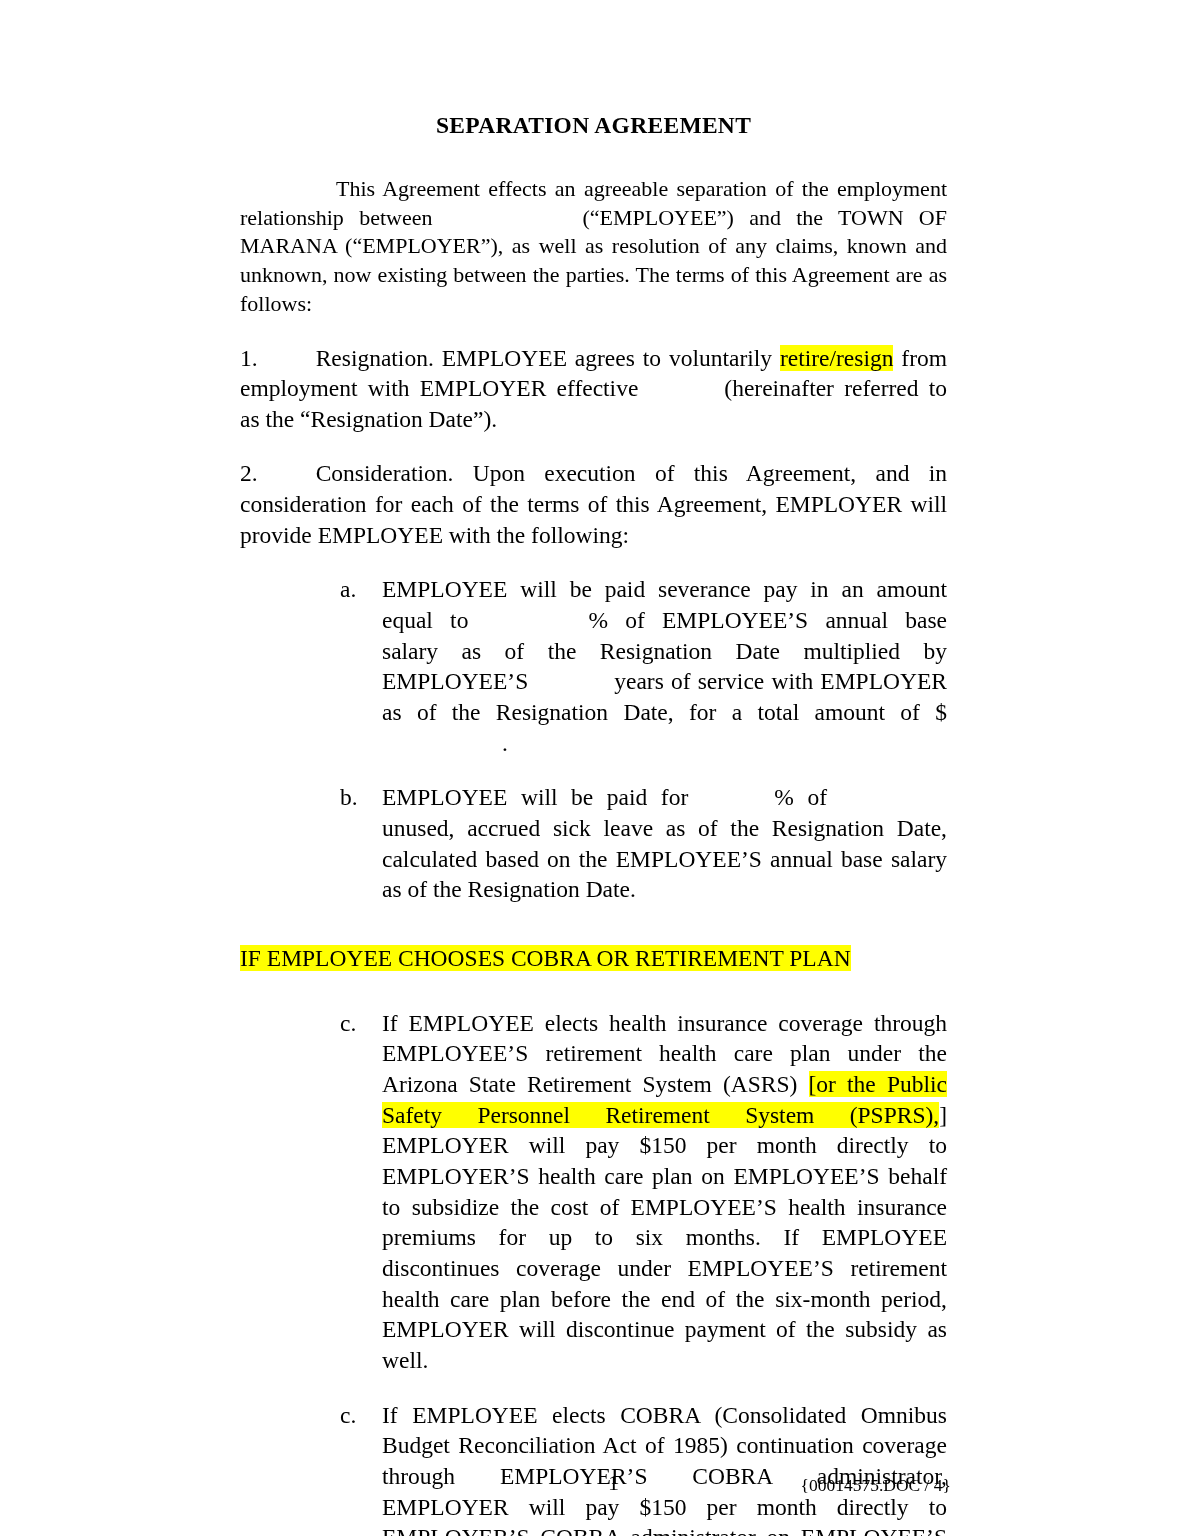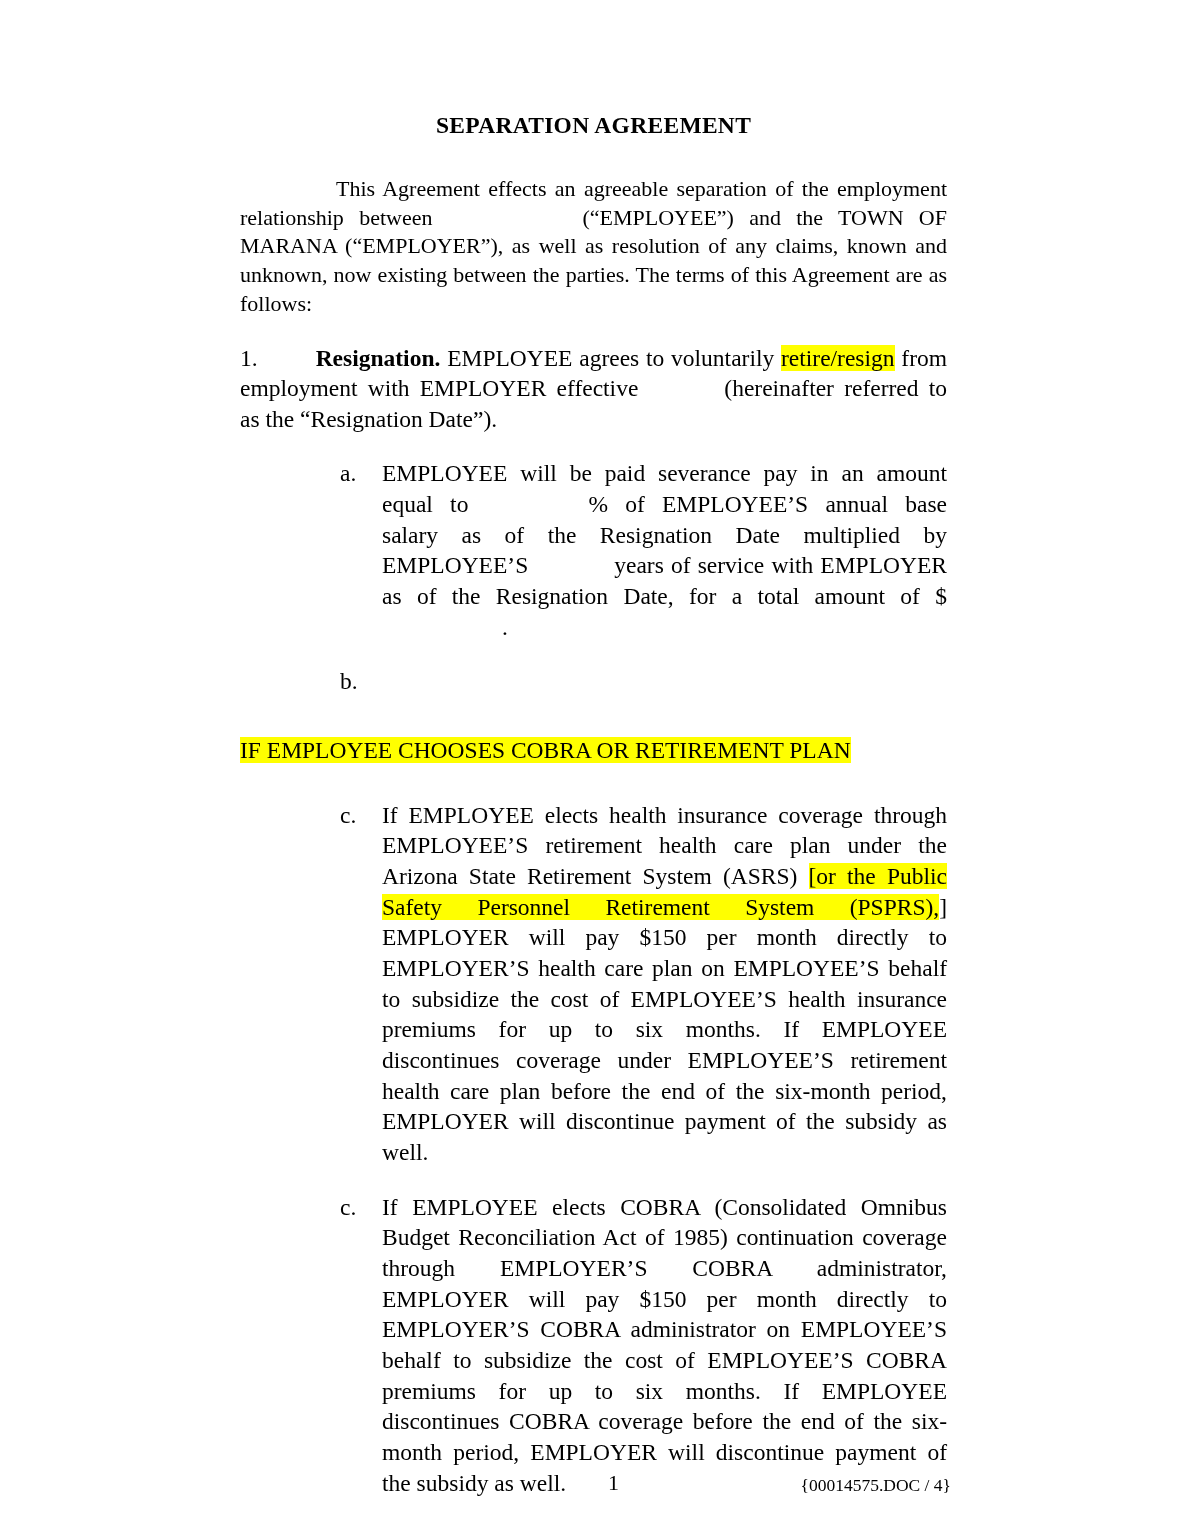--- a/index.html
+++ b/index.html
@@ -35,21 +35,21 @@
     text-justify: inter-word;
     margin: 0 0 24px 0;
   }
   .indent-first {
     text-indent: 96px;
   }
   .hl {
     background: #ffff00;
   }
   .bold {
-    font-weight: bold;
+    font-weight: normal;
   }
   
   .clause {
     font-size: 23.5px;
     line-height: 1.305;
     text-align: justify;
     margin: 0 0 24px 0;
   }
   .clause-inner {
     text-indent: 96px;
@@ -112,28 +112,31 @@
 
 <div class="page">
 
   <h1 class="doc-title">SEPARATION AGREEMENT</h1>
 
   <p class="body-text indent-first"><span>This Agreement effects an agreeable separation of the employment relationship between</span><span class="blank-xl"></span><span>(“EMPLOYEE”) and the TOWN OF MARANA (“EMPLOYER”), as well as resolution of any claims, known and unknown, now existing between the parties.  The terms of this Agreement are as follows:</span></p>
 
   <p class="clause"><span class="clause-inner"><span>1.</span><span class="blank-sm"></span><span class="bold">Resignation.</span>
   <span>EMPLOYEE agrees to voluntarily</span> <span class="hl">retire/resign</span> <span>from employment with EMPLOYER effective</span><span class="blank-md"></span><span>(hereinafter referred to as the “Resignation Date”).</span></span></p>
 
+  <p class="clause"><span class="clause-inner"><span>2.</span><span class="blank-sm"></span><span class="bold">Consideration.</span>
+  <span>Upon execution of this Agreement, and in consideration for each of the terms of this Agreement, EMPLOYER will provide EMPLOYEE with the following:</span></span></p>
 
   <div class="sub-item">
     <div class="letter">a.</div>
     <div class="sub-body"><span>EMPLOYEE will be paid severance pay in an amount equal to</span><span class="blank-lg"></span><span>% of EMPLOYEE’S annual base salary as of the Resignation Date multiplied by EMPLOYEE’S</span><span class="blank-md"></span><span>years of service with EMPLOYER as of the Resignation Date, for a total amount of $</span><span class="blank-lg"></span><span>.</span></div>
   </div>
 
   <div class="sub-item">
     <div class="letter">b.</div>
+    <div class="sub-body"><span>EMPLOYEE will be paid for</span><span class="blank-md"></span><span>% of</span><span class="blank-lg"></span><span>unused, accrued sick leave as of the Resignation Date, calculated based on the EMPLOYEE’S annual base salary as of the Resignation Date.</span></div>
   </div>
 
   <div class="banner"><span class="hl">IF EMPLOYEE CHOOSES COBRA OR RETIREMENT PLAN</span></div>
 
   <div class="sub-item">
     <div class="letter">c.</div>
     <div class="sub-body"><span>If EMPLOYEE elects health insurance coverage through EMPLOYEE’S retirement health care plan under the Arizona State Retirement System (ASRS)</span> <span class="hl">[or the Public Safety Personnel Retirement System (PSPRS),</span><span>]</span> <span>EMPLOYER will pay $150 per month directly to EMPLOYER’S health care plan on EMPLOYEE’S behalf to subsidize the cost of EMPLOYEE’S health insurance premiums for up to six months.  If EMPLOYEE discontinues coverage under EMPLOYEE’S retirement health care plan before the end of the six-month period, EMPLOYER will discontinue payment of the subsidy as well.</span></div>
   </div>
 
 

